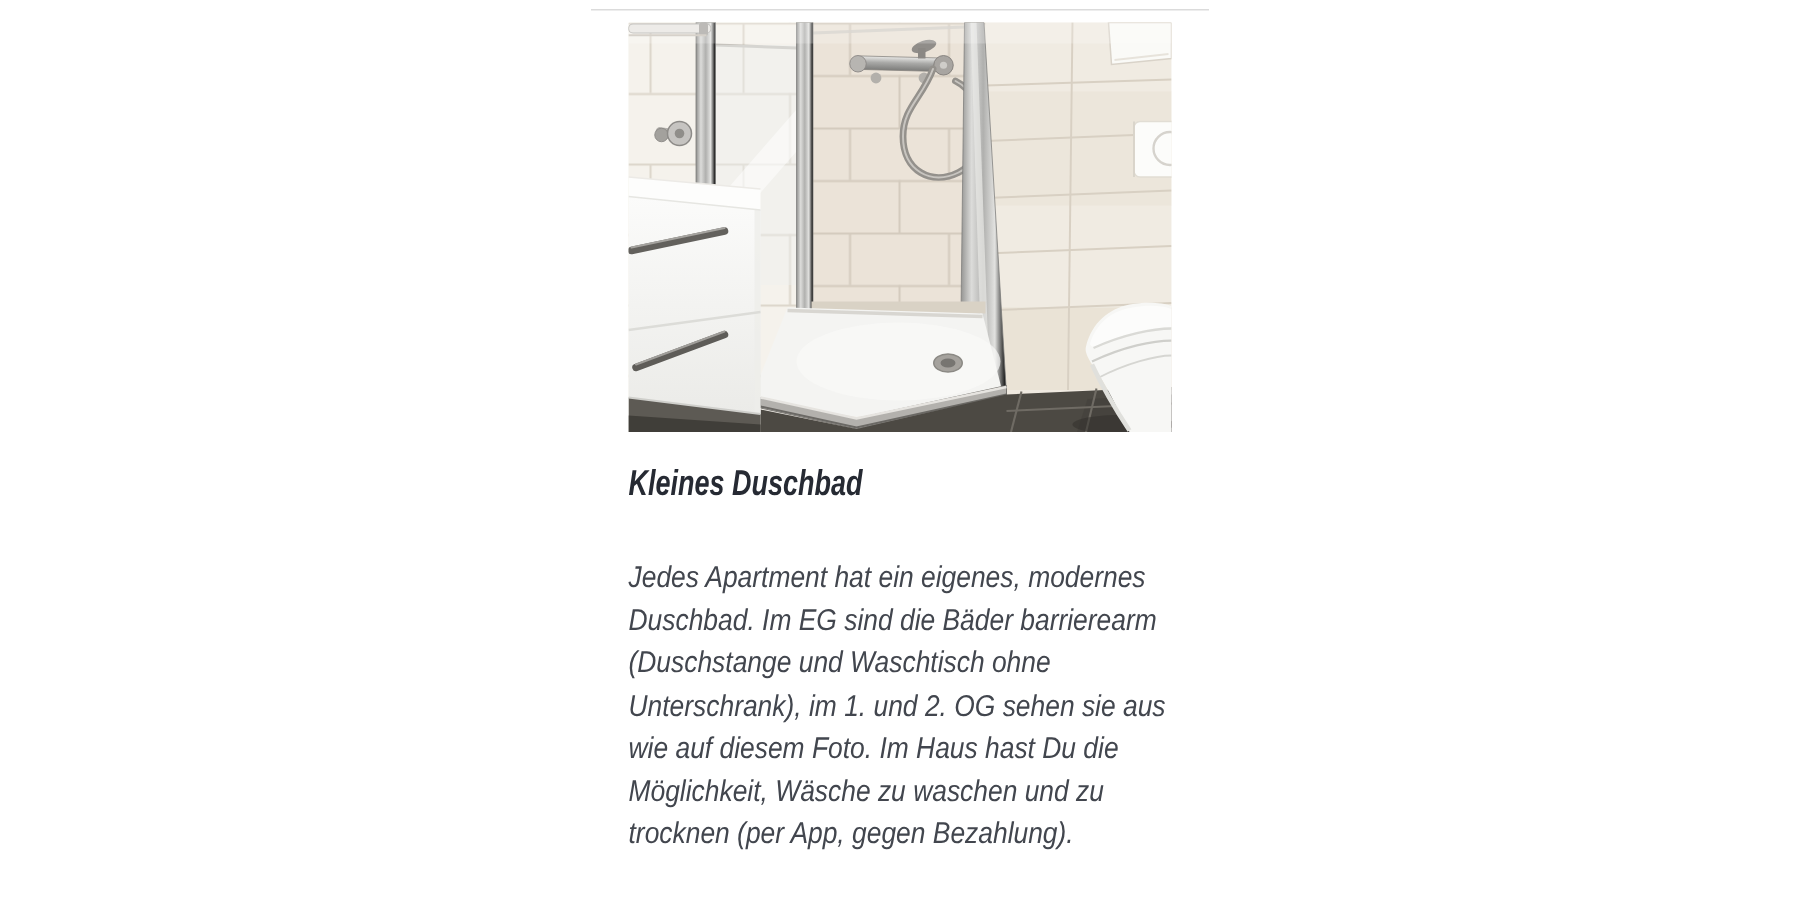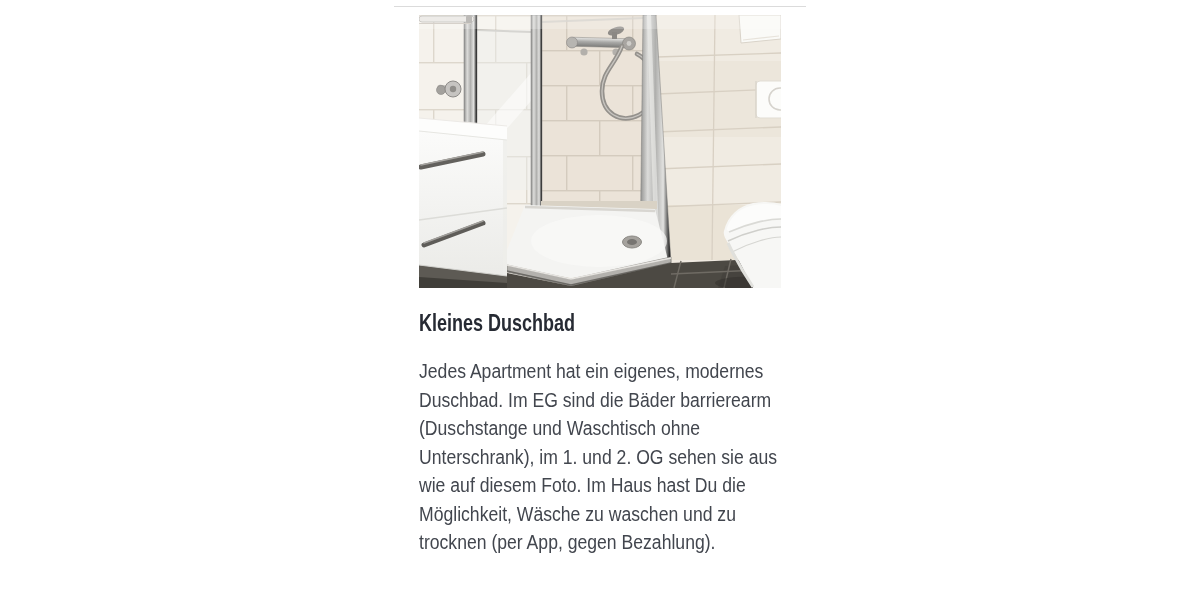--- a/index.html
+++ b/index.html
@@ -6,31 +6,31 @@
     --page-bg:#ffffff; --divider:#dbdbdb; --heading:#262a33; --body-text:#42464e;
   }
   html,body{margin:0;padding:0;}
   body{
     width:1200px;height:600px;overflow:hidden;
     background:var(--page-bg);
     font-family:"Liberation Sans",sans-serif;
   }
   .content-col{width:412px;margin:0 auto;padding-top:6px;}
   .divider{height:1px;background:var(--divider);}
-  .inner{width:362px;margin:0 auto;}
+  .inner{width:362px;margin:0 auto;font-style:italic;}
   .photo{display:block;width:362px;height:273px;margin:8px 0 0 0;padding:0;}
   .photo svg{display:block;}
   .heading{
     margin:20px 0 0 0;
     font-size:24px;font-weight:bold;line-height:30px;
     color:var(--heading);
     transform:scaleX(0.75);transform-origin:left center;
     white-space:nowrap;
   }
-  .paragraph{margin:19px 0 0 0;}
+  .paragraph{margin:33px 0 0 0;}
   .paragraph .line{
     font-size:20px;line-height:28.5px;
     color:var(--body-text);
     transform:scaleX(0.88);transform-origin:left center;
     white-space:nowrap;
   }
 </style>
 </head>
 <body>
 

